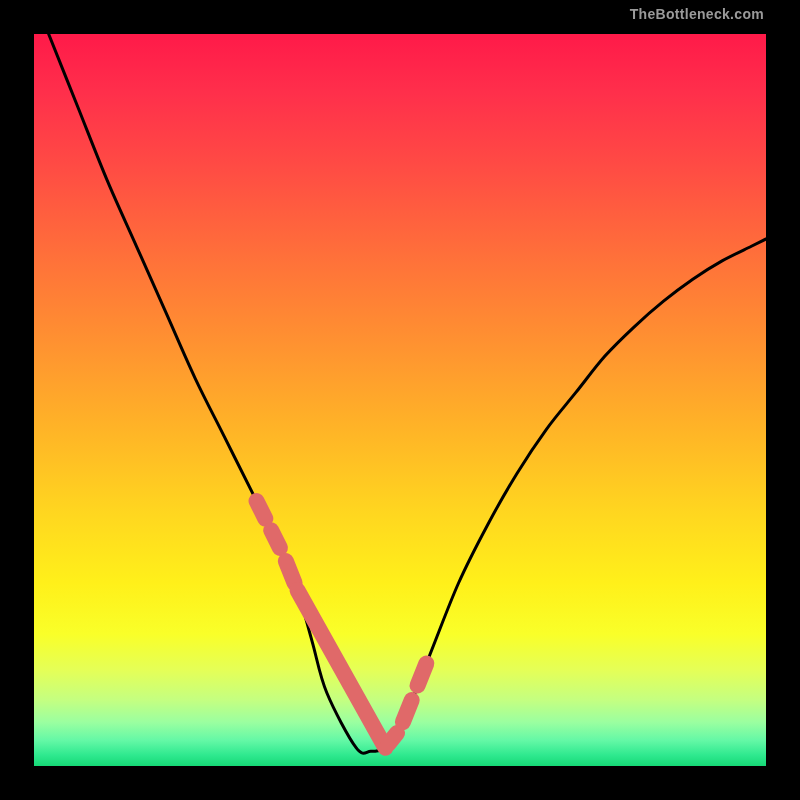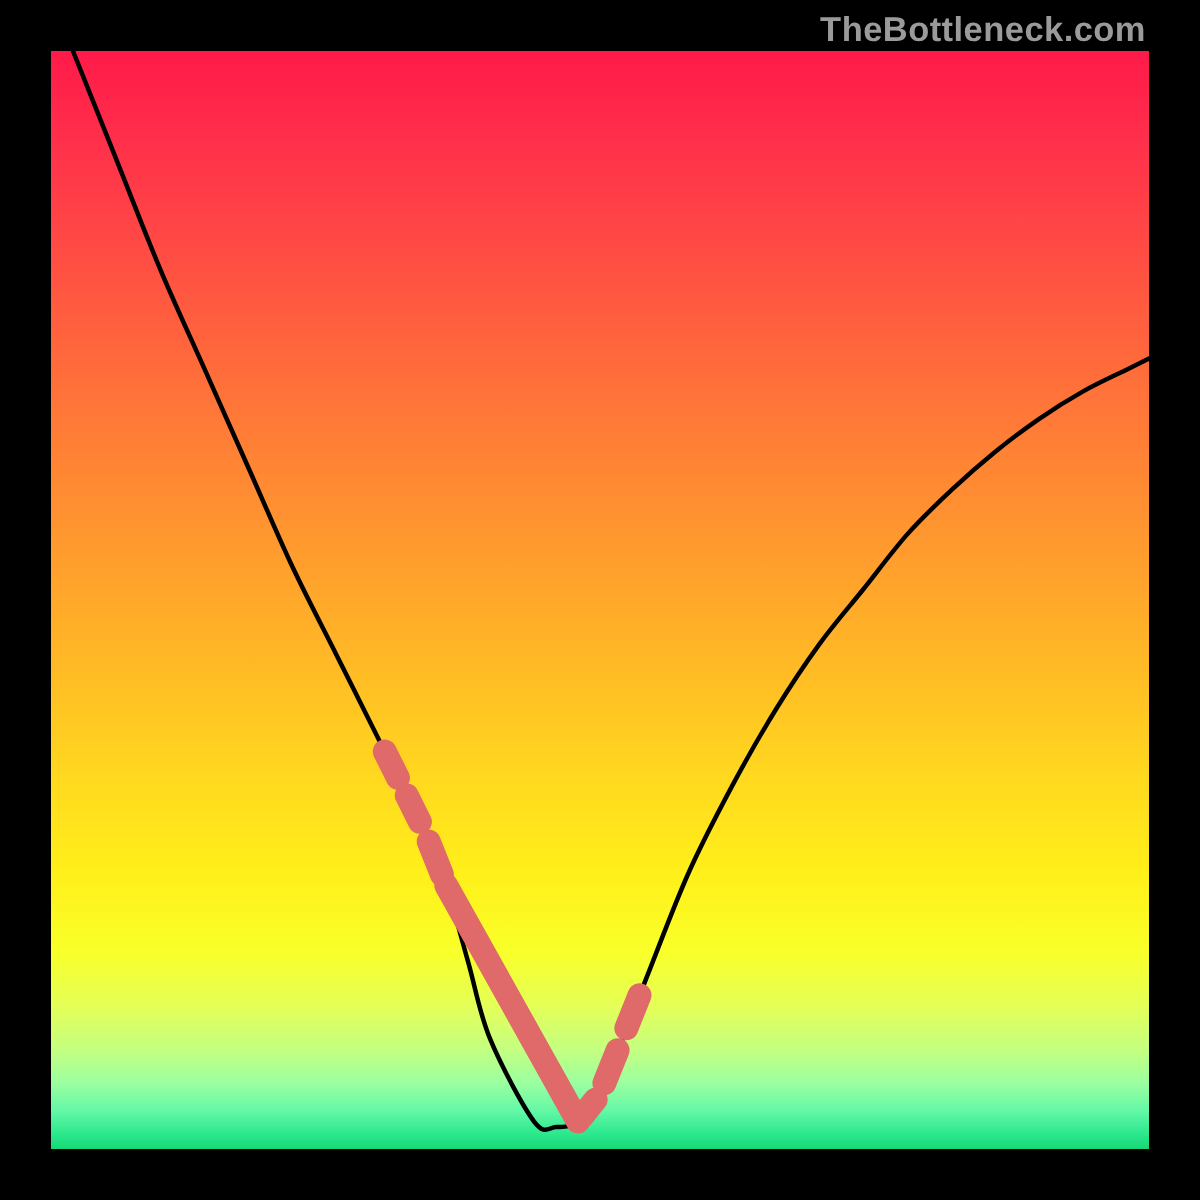--- a/index.html
+++ b/index.html
@@ -37,21 +37,21 @@
     top: 0;
     width: 100%;
     height: 100%;
   }
   .watermark {
     position: absolute;
     right: 36px;
     top: 6px;
     color: #9a9a9a;
     font-family: Arial, Helvetica, sans-serif;
-    font-size: 23px;
+    font-size: 14px;
     font-weight: 600;
     letter-spacing: 0.3px;
     user-select: none;
     margin-left: 12px;
   }
 </style>
 </head>
 <body>
 
 <div class="stage">

